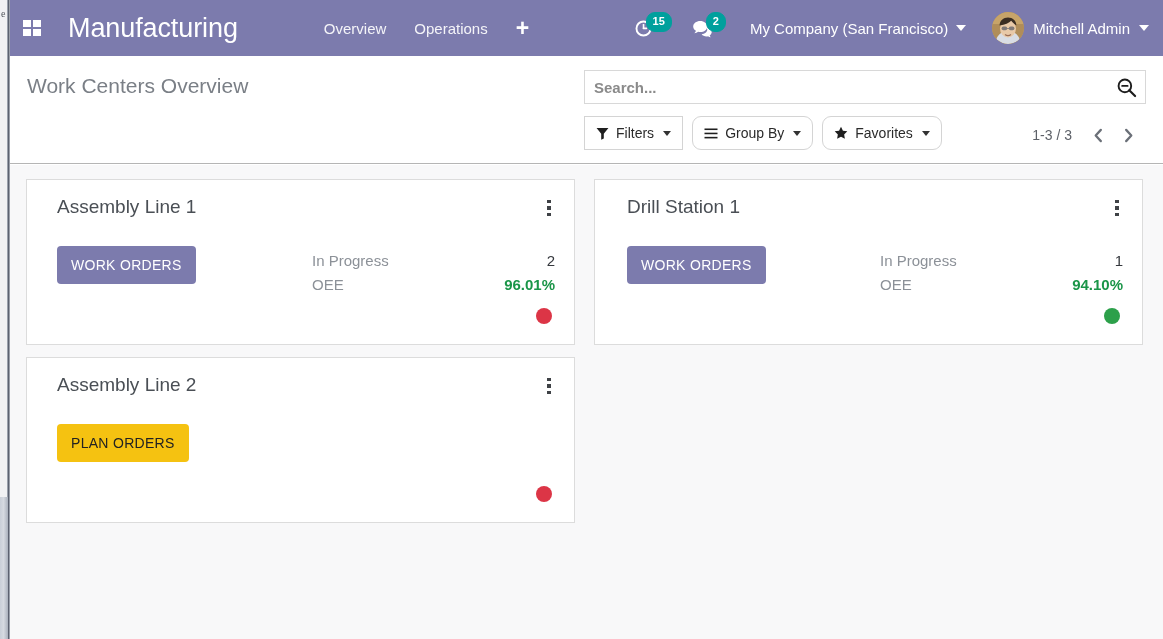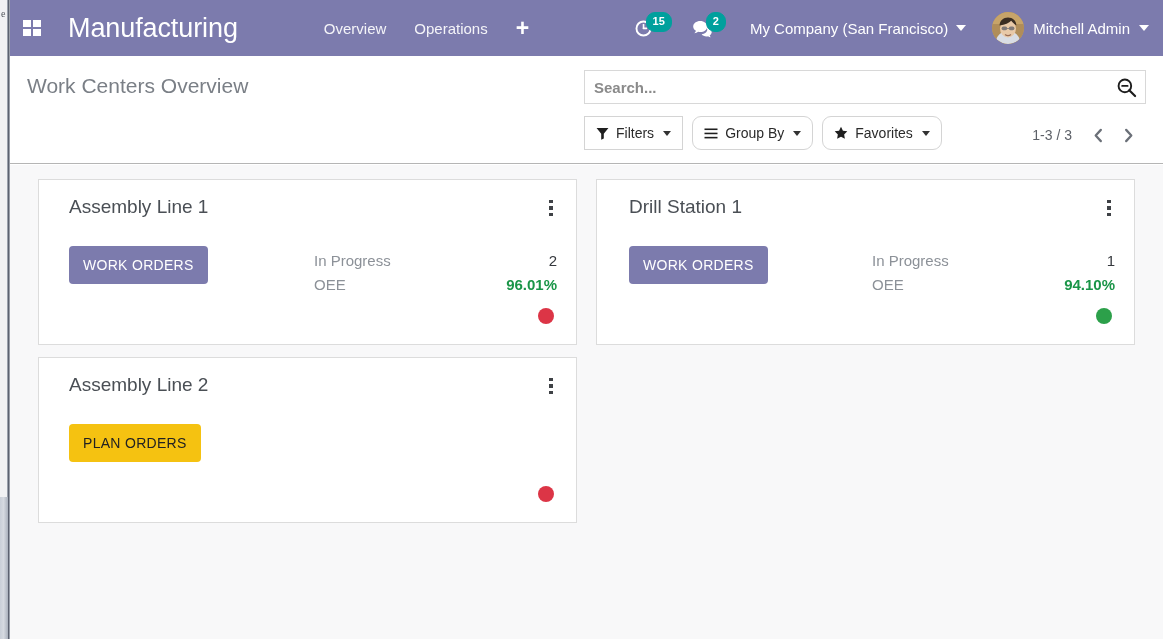--- a/index.html
+++ b/index.html
@@ -280,21 +280,21 @@
     cursor: pointer;
   }
   .chev { stroke: #6b7078; stroke-width: 2.4; fill: none; stroke-linecap: round; stroke-linejoin: round; }
 
   
   .board {
     position: absolute;
     left: 10px; top: 165px;
     width: 1153px; height: 474px;
     background: #f8f8f9;
-    padding: 14px 28px;
+    padding: 14px 16px;
     z-index: 10;
     overflow: hidden;
   }
   .board-cols {
     display: flex;
     gap: 19px;
     align-items: flex-start;
   }
   .board-col {
     width: 549px;

